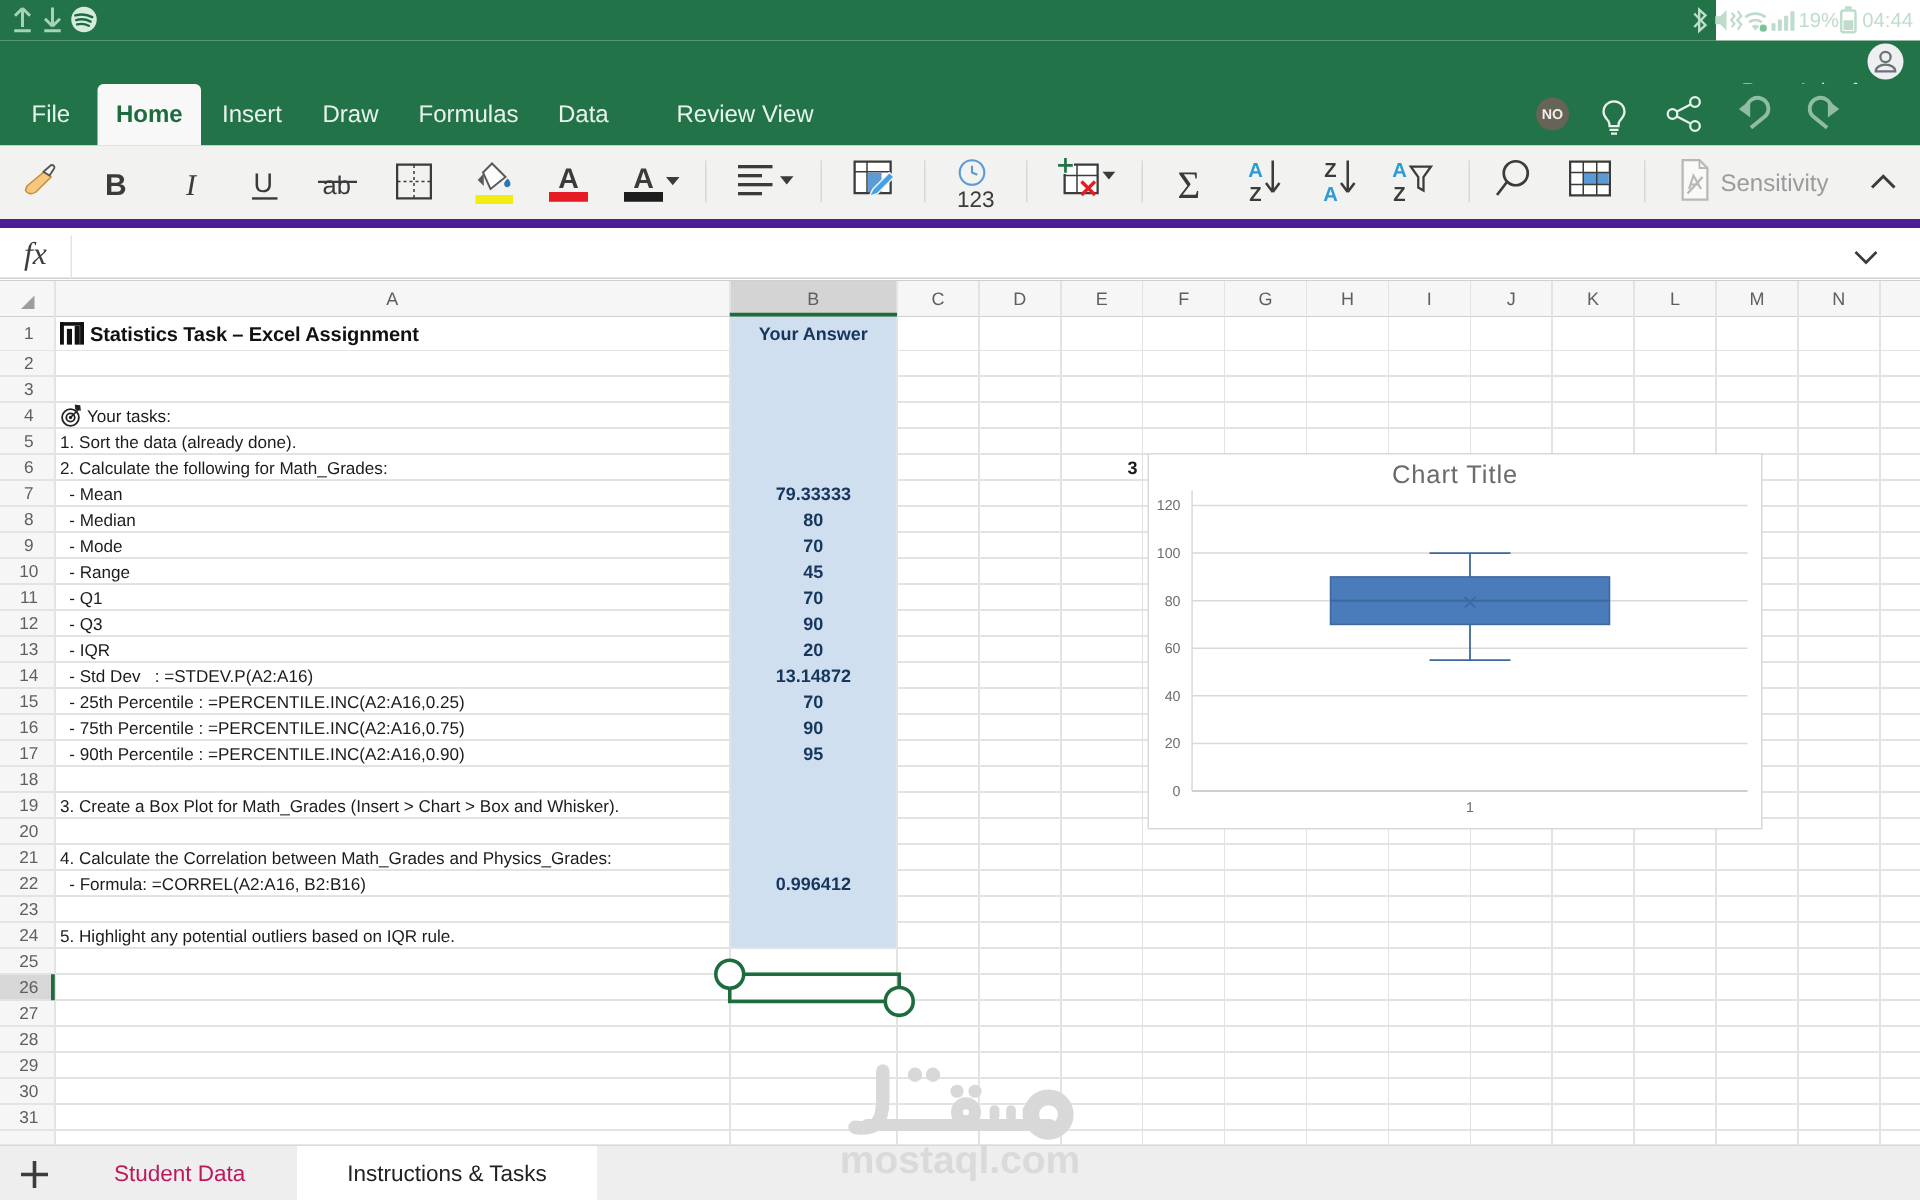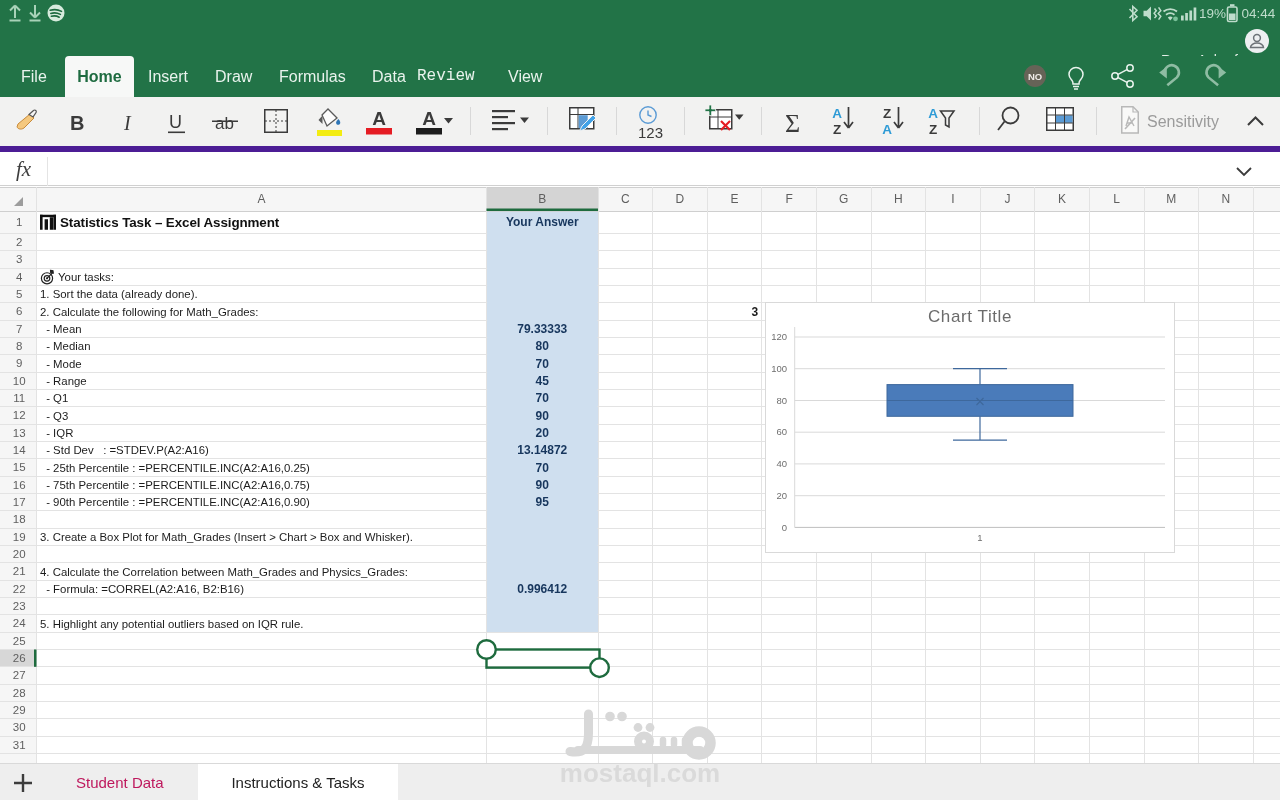--- a/index.html
+++ b/index.html
@@ -1,19 +1,19 @@
 <!DOCTYPE html>
 <html><head>
 <meta charset="utf-8">
 <style>
   * { margin:0; padding:0; box-sizing:border-box; }
   html,body { width:1280px; height:800px; overflow:hidden; font-family:"Liberation Sans", sans-serif; }
   .abs { position:absolute; }
   #app { position:relative; width:1280px; height:800px; background:#ffffff; }
-  #statusbar { position:absolute; top:0; left:0; width:1280px; height:27px; background:#227347;padding-left:14px; }
+  #statusbar { position:absolute; top:0; left:0; width:1144px; height:27px; background:#227347;padding-left:14px; }
   #titlebar { position:absolute; top:27px; left:0; width:1280px; height:29px; background:#227347; color:#e4efe8; }
   #tabsbar { position:absolute; top:56px; left:0; width:1280px; height:41px; background:#227347; }
   .rtab { position:absolute; top:0; height:41px; line-height:41px; color:#e9f3ed; font-size:16px; }
   #hometab { position:absolute; left:65px; top:0; width:69px; height:41px; background:#f7f8f7; border-radius:4px 4px 0 0; color:#1e6b40; font-weight:bold; font-size:16px; text-align:center; line-height:41px; }
   #toolbar { position:absolute; top:97px; left:0; width:1280px; height:49px; background:#f2f2f1; }
   #fbar { position:absolute; top:146px; left:0; width:1280px; height:40px; background:#ffffff; border-top:6px solid #4c1d95; border-bottom:1px solid #d0d0d0; }
   #sheet { position:absolute; top:186px; left:0; width:1280px; height:577px; background:#ffffff; }
   #bottombar { position:absolute; top:763px; left:0; width:1280px; height:37px; background:#eeeeee; border-top:1px solid #d9d9d9; }
   #btab-sel { position:absolute; left:198px; top:0; width:200px; height:37px; background:#ffffff; text-align:center; line-height:37px; font-size:15px; color:#212121; }
 </style>
@@ -69,21 +69,21 @@
         <path d="M 6.5 19.5 a 6.5 4.5 0 0 1 13 0 Z" fill="none" stroke="#6d7278" stroke-width="1.5"></path>
       </svg>
   </div>
   <div id="tabsbar">
     <div class="rtab" style="left:21px;">File</div>
     <div id="hometab">Home</div>
     <div class="rtab" style="left:148px;">Insert</div>
     <div class="rtab" style="left:215px;">Draw</div>
     <div class="rtab" style="left:279px;">Formulas</div>
     <div class="rtab" style="left:372px;">Data</div>
-    <div class="rtab" style="left:417px;font-family:Liberation Mono, monospace;">Review</div>
+    <div class="rtab" style="left:451px;">Review</div>
     <div class="rtab" style="left:508px;">View</div>
     <svg width="1280" height="41" viewBox="0 0 1280 41" style="position:absolute;top:0;left:0;">
         <circle cx="1035" cy="20" r="11" fill="#6e6259" opacity="0.9"></circle>
         <text x="1035" y="23.5" font-size="9.5" font-weight="bold" fill="#f0ece8" text-anchor="middle">NO</text>
         <g stroke="#e9f3ed" stroke-width="1.5" fill="none">
           <path d="M 1069 18.5 a 7 7 0 1 1 14 0 c 0 3 -2 4.6 -3.2 6.2 c -0.8 1 -0.8 2.3 -0.8 3.3 l -6 0 c 0 -1 0 -2.3 -0.8 -3.3 c -1.2 -1.6 -3.2 -3.2 -3.2 -6.2 Z"></path>
           <line x1="1073" y1="30.5" x2="1079" y2="30.5"></line>
           <line x1="1074" y1="33" x2="1078" y2="33"></line>
         </g>
         <g stroke="#e9f3ed" stroke-width="1.5" fill="none">

